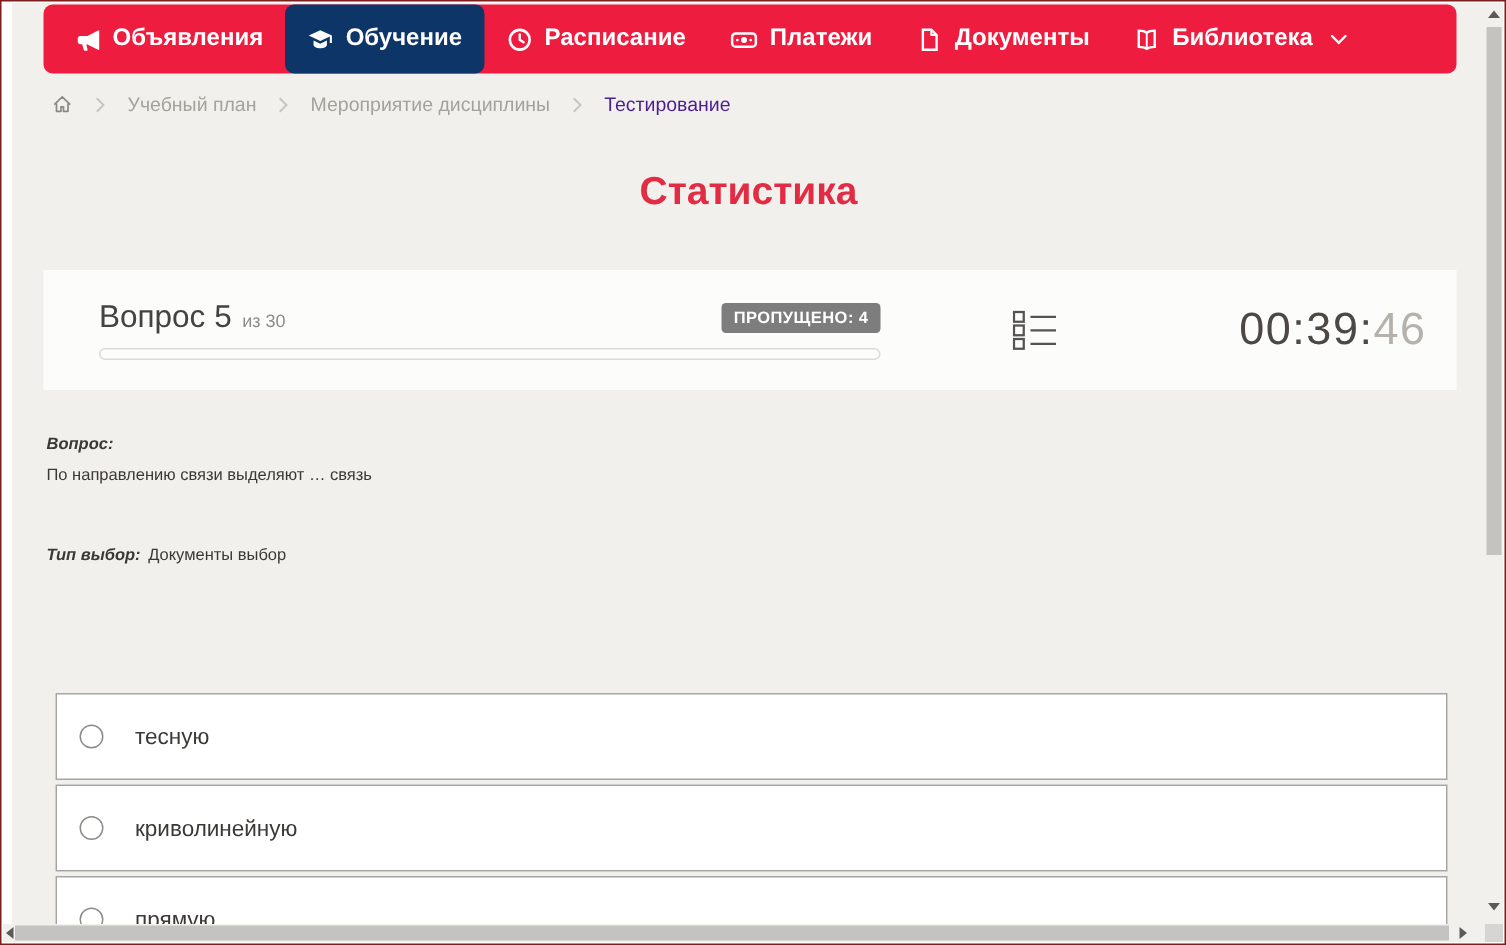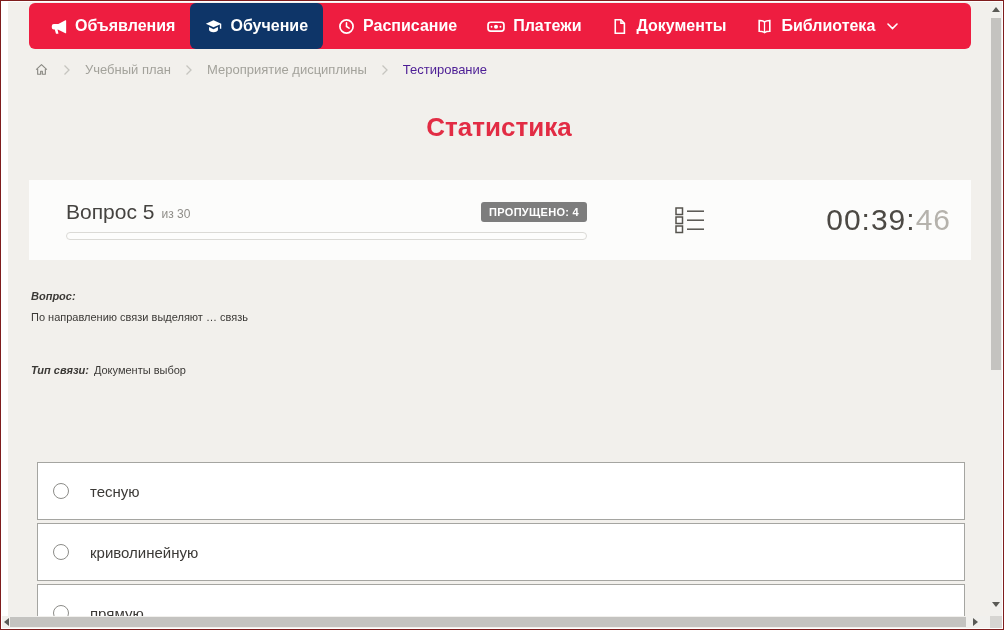--- a/index.html
+++ b/index.html
@@ -186,21 +186,21 @@
             </g>
           </svg>
       </div>
       <div class="qp-timer"><span class="t-hm">00:39:</span><span class="t-s">46</span></div>
     </div>
 
     <div class="question-block">
       <div class="q-label">Вопрос:</div>
       <div class="q-text">По направлению связи выделяют … связь</div>
       <div class="type-row">
-        <span class="type-label">Тип связи:</span><span class="type-value">Документы выбор</span>
+        <span class="type-label">Тип выбор:</span><span class="type-value">Документы выбор</span>
       </div>
     </div>
 
     <div class="answers">
       <div class="answer-option">
         <span class="radio"></span>
         <span class="answer-label">тесную</span>
       </div>
       <div class="answer-option">
         <span class="radio"></span>

